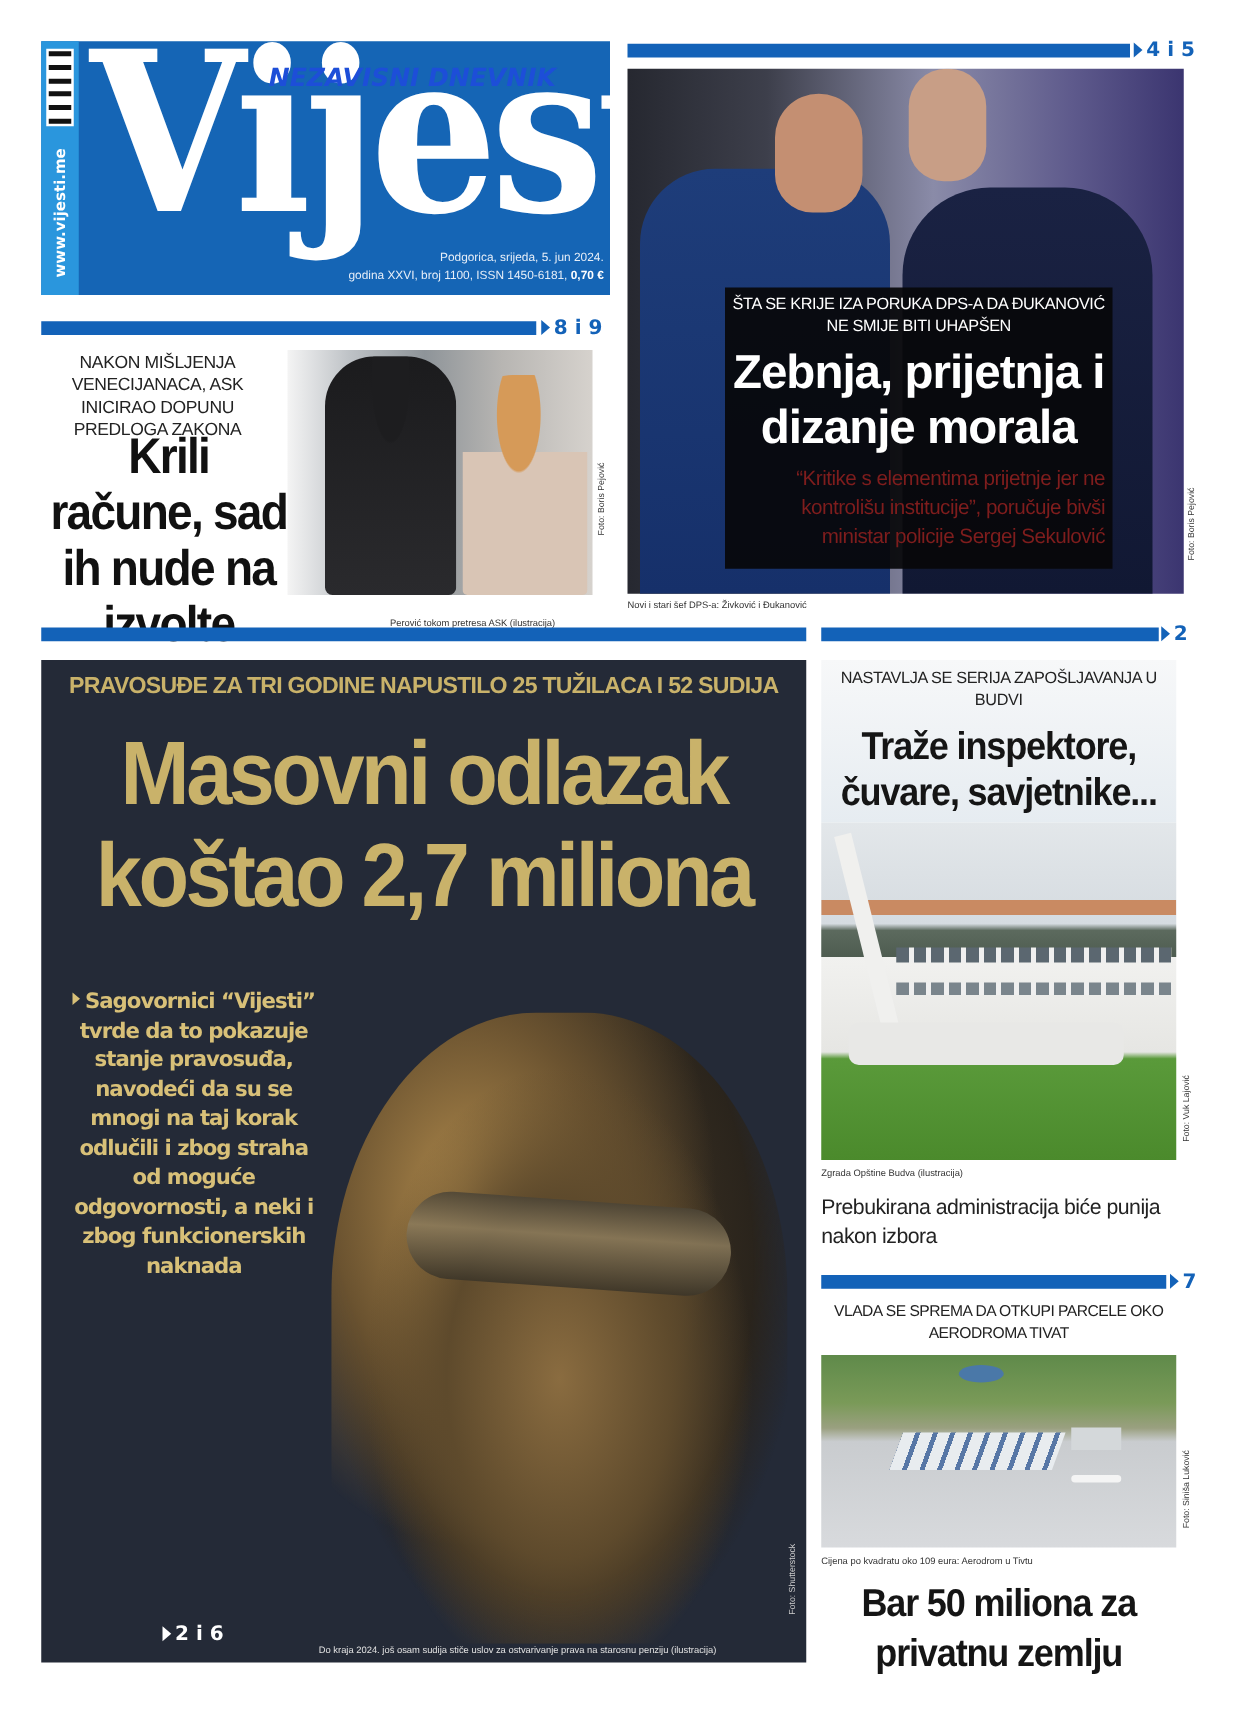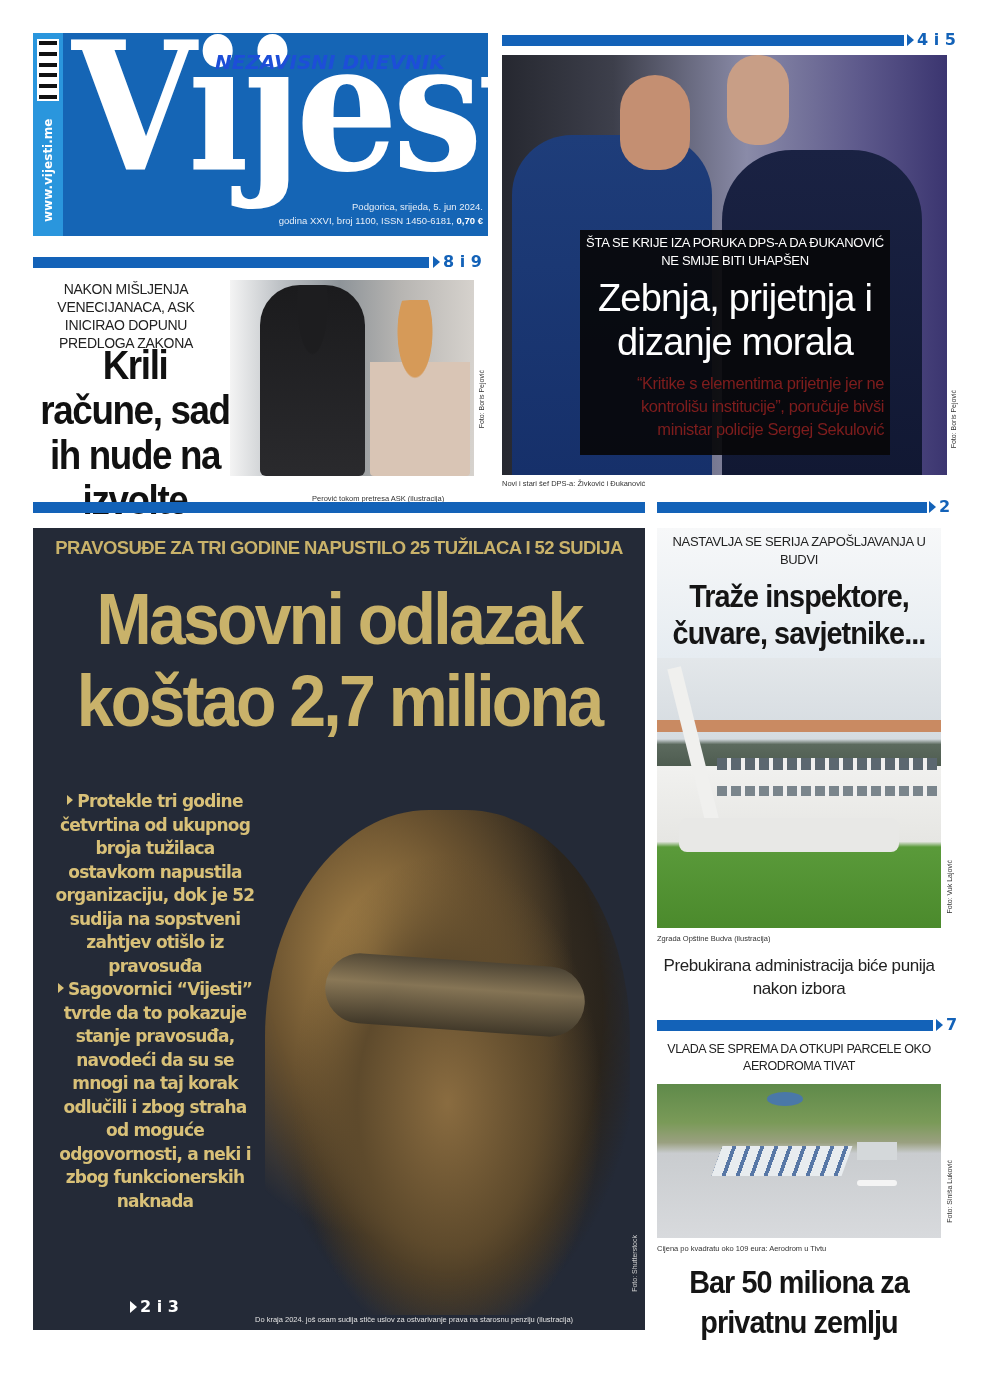--- a/index.html
+++ b/index.html
@@ -35,21 +35,21 @@
   .s1-caption { left: 312px; top: 494px; font-size: 7.5px; color: #333; font-family: "Liberation Sans", sans-serif; }
 
   
   .s2-photo { left: 502px; top: 55px; width: 445px; height: 420px; overflow: hidden; background: linear-gradient(90deg, #262830 0%, #3d3f4b 25%, #8a8ba8 55%, #5e5a8c 80%, #3b3570 100%); }
   .s2-photo .p1 { position: absolute; left: 10px; top: 80px; width: 200px; height: 340px; background: linear-gradient(#1e3d7a, #16306a); border-radius: 60px 60px 0 0; }
   .s2-photo .p1h { position: absolute; left: 118px; top: 20px; width: 70px; height: 95px; background: #c48f72; border-radius: 35px 35px 30px 30px; }
   .s2-photo .p2 { position: absolute; left: 220px; top: 95px; width: 200px; height: 325px; background: linear-gradient(#1a2243, #111833); border-radius: 70px 70px 0 0; }
   .s2-photo .p2h { position: absolute; left: 225px; top: 0; width: 62px; height: 90px; background: #c89e86; border-radius: 30px 30px 28px 28px; }
   .s2-box { left: 580px; top: 230px; width: 310px; height: 225px; background: rgba(8,8,10,0.93); }
   .s2-kicker { left: 580px; top: 234px; width: 310px; text-align: center; color: #fff; font-family: "Liberation Sans", sans-serif; font-size: 13px; line-height: 18px; text-transform: uppercase; letter-spacing: -0.3px; }
-  .s2-head { left: 580px; top: 276px; width: 310px; text-align: center; color: #fff; font-family: "Liberation Sans", sans-serif; font-weight: normal; font-size: 38px; line-height: 44px; letter-spacing: -0.8px; }
+  .s2-head { left: 580px; top: 276px; width: 310px; text-align: center; color: #fff; font-family: "Liberation Sans", sans-serif; font-weight: bold; font-size: 38px; line-height: 44px; letter-spacing: -0.8px; }
   .s2-sub { left: 586px; top: 372px; width: 298px; text-align: right; color: #7f1d1d; font-family: "Liberation Sans", sans-serif; font-size: 16.5px; line-height: 23px; letter-spacing: -0.4px; }
   .s2-credit { left: 950px; top: 390px; font-size: 7px; color: #333; writing-mode: vertical-rl; transform: rotate(180deg); font-family: "Liberation Sans", sans-serif; }
   .s2-caption { left: 502px; top: 479px; font-size: 7.5px; color: #333; font-family: "Liberation Sans", sans-serif; }
 
   
   .lead { left: 33px; top: 528px; width: 612px; height: 802px; background: #242a37; overflow: hidden; }
   .lead-statue { left: 265px; top: 810px; width: 365px; height: 505px; border-radius: 45% 45% 20% 20%; background:
       radial-gradient(ellipse at 50% 58%, #8a6c40 0%, #5e4a2c 35%, transparent 60%),
       radial-gradient(ellipse at 30% 30%, #b08a4c 0%, #6b5330 30%, transparent 55%),
       radial-gradient(ellipse at 50% 40%, #4a3c28 0%, #2a241c 60%, transparent 75%); }
@@ -68,21 +68,21 @@
   .s3-kicker { left: 657px; top: 533px; width: 284px; text-align: center; font-family: "Liberation Sans", sans-serif; font-size: 13px; line-height: 18px; text-transform: uppercase; color: #222; letter-spacing: -0.3px; }
   .s3-head { left: 657px; top: 578px; width: 284px; text-align: center; font-family: "Liberation Sans", sans-serif; font-weight: bold; font-size: 31px; line-height: 37px; color: #151515; letter-spacing: -1px; transform: scaleX(0.93); transform-origin: center top; }
   .s3-photo { left: 657px; top: 658px; width: 284px; height: 270px; overflow: hidden; background: linear-gradient(180deg, #e3e7ea 0%, #d5dbe0 30%, #5c6a5e 32%, #4e5c50 40%, #f1f1ef 40%, #e6e6e3 68%, #5a9a3a 70%, #4b8a2c 100%); }
   .s3-photo .roof { position: absolute; left: 0; top: 62px; width: 284px; height: 12px; background: #c98a62; }
   .s3-photo .windows { position: absolute; left: 60px; top: 100px; width: 220px; height: 12px; background: repeating-linear-gradient(90deg, #5b6770 0 10px, #efefef 10px 14px); }
   .s3-photo .windows2 { position: absolute; left: 60px; top: 128px; width: 220px; height: 10px; background: repeating-linear-gradient(90deg, #7a858c 0 10px, #efefef 10px 14px); }
   .s3-photo .pillar { position: absolute; left: 50px; top: 5px; width: 14px; height: 165px; background: #f0f0ee; transform: rotate(-14deg); transform-origin: bottom; }
   .s3-photo .fountain { position: absolute; left: 22px; top: 160px; width: 220px; height: 34px; border-radius: 8px; background: #e8e8e6; }
   .s3-credit { left: 946px; top: 860px; font-size: 7px; color: #333; writing-mode: vertical-rl; transform: rotate(180deg); font-family: "Liberation Sans", sans-serif; }
   .s3-caption { left: 657px; top: 934px; font-size: 7.5px; color: #333; font-family: "Liberation Sans", sans-serif; }
-  .s3-sub { left: 657px; top: 954px; width: 284px; text-align: center; font-family: "Liberation Sans", sans-serif; font-size: 17px; line-height: 23px; color: #222; letter-spacing: -0.4px; }
+  .s3-sub { left: 657px; top: 954px; width: 284px; text-align: left; font-family: "Liberation Sans", sans-serif; font-size: 17px; line-height: 23px; color: #222; letter-spacing: -0.4px; }
 
   
   .s4-kicker { left: 657px; top: 1041px; width: 284px; text-align: center; font-family: "Liberation Sans", sans-serif; font-size: 12.5px; line-height: 17px; text-transform: uppercase; color: #222; letter-spacing: -0.4px; }
   .s4-photo { left: 657px; top: 1084px; width: 284px; height: 154px; overflow: hidden; background: linear-gradient(180deg, #5f8a4a 0%, #7a9a58 25%, #9aa080 38%, #c9cccf 45%, #d8dadd 100%); }
   .s4-photo .lake { position: absolute; left: 110px; top: 8px; width: 36px; height: 14px; border-radius: 50%; background: #4a78a8; }
   .s4-photo .terminal { position: absolute; left: 60px; top: 62px; width: 130px; height: 30px; background: repeating-linear-gradient(90deg, #e8ecef 0 10px, #5777a6 10px 14px); transform: skewX(-20deg); }
   .s4-photo .terminal2 { position: absolute; left: 200px; top: 58px; width: 40px; height: 18px; background: #d4d8da; }
   .s4-photo .plane { position: absolute; left: 200px; top: 96px; width: 40px; height: 6px; background: #f4f4f4; border-radius: 3px; }
   .s4-credit { left: 946px; top: 1160px; font-size: 7px; color: #333; writing-mode: vertical-rl; transform: rotate(180deg); font-family: "Liberation Sans", sans-serif; }
   .s4-caption { left: 657px; top: 1244px; font-size: 7.5px; color: #333; font-family: "Liberation Sans", sans-serif; }
@@ -141,26 +141,25 @@
 <div class="abs s2-credit">Foto: Boris Pejović</div>
 <div class="abs s2-caption">Novi i stari šef DPS-a: Živković i Đukanović</div>
 
 <div class="abs bar" style="left:33px;top:502px;width:612px;"></div>
 <div class="abs lead"></div>
 <div class="abs lead-statue"></div>
 <div class="abs lead-blindfold"></div>
 <div class="abs lead-kicker">PRAVOSUĐE ZA TRI GODINE NAPUSTILO 25 TUŽILACA I 52 SUDIJA</div>
 <div class="abs lead-head">Masovni odlazak koštao 2,7 miliona</div>
 <div class="abs lead-bullets">
-  <span class="b"><span class="bt"></span><span>Protekle tri godine četvrtina od ukupnog broja tužilaca ostavkom napustila organizaciju, dok je 52 sudija na sopstveni zahtjev otišlo iz pravosuđa</span></span>
   <span class="b"><span class="bt"></span><span>Sagovornici “Vijesti” tvrde da to pokazuje stanje pravosuđa, navodeći da su se mnogi na taj korak odlučili i zbog straha od moguće odgovornosti, a neki i zbog funkcionerskih naknada</span></span>
 </div>
 <div class="abs pageref light lead-pages">
     <span class="tri"></span>
-    <span>2 i 3</span>
+    <span>2 i 6</span>
   </div>
 <div class="abs lead-credit">Foto: Shutterstock</div>
 <div class="abs lead-caption">Do kraja 2024. još osam sudija stiče uslov za ostvarivanje prava na starosnu penziju (ilustracija)</div>
 
 <div class="abs bar" style="left:657px;top:502px;width:270px;"></div>
 <div class="abs pageref" style="left:929px;top:499px;">
     <span class="tri"></span>
     <span>2</span>
   </div>
 <div class="abs s3-bg"></div>

